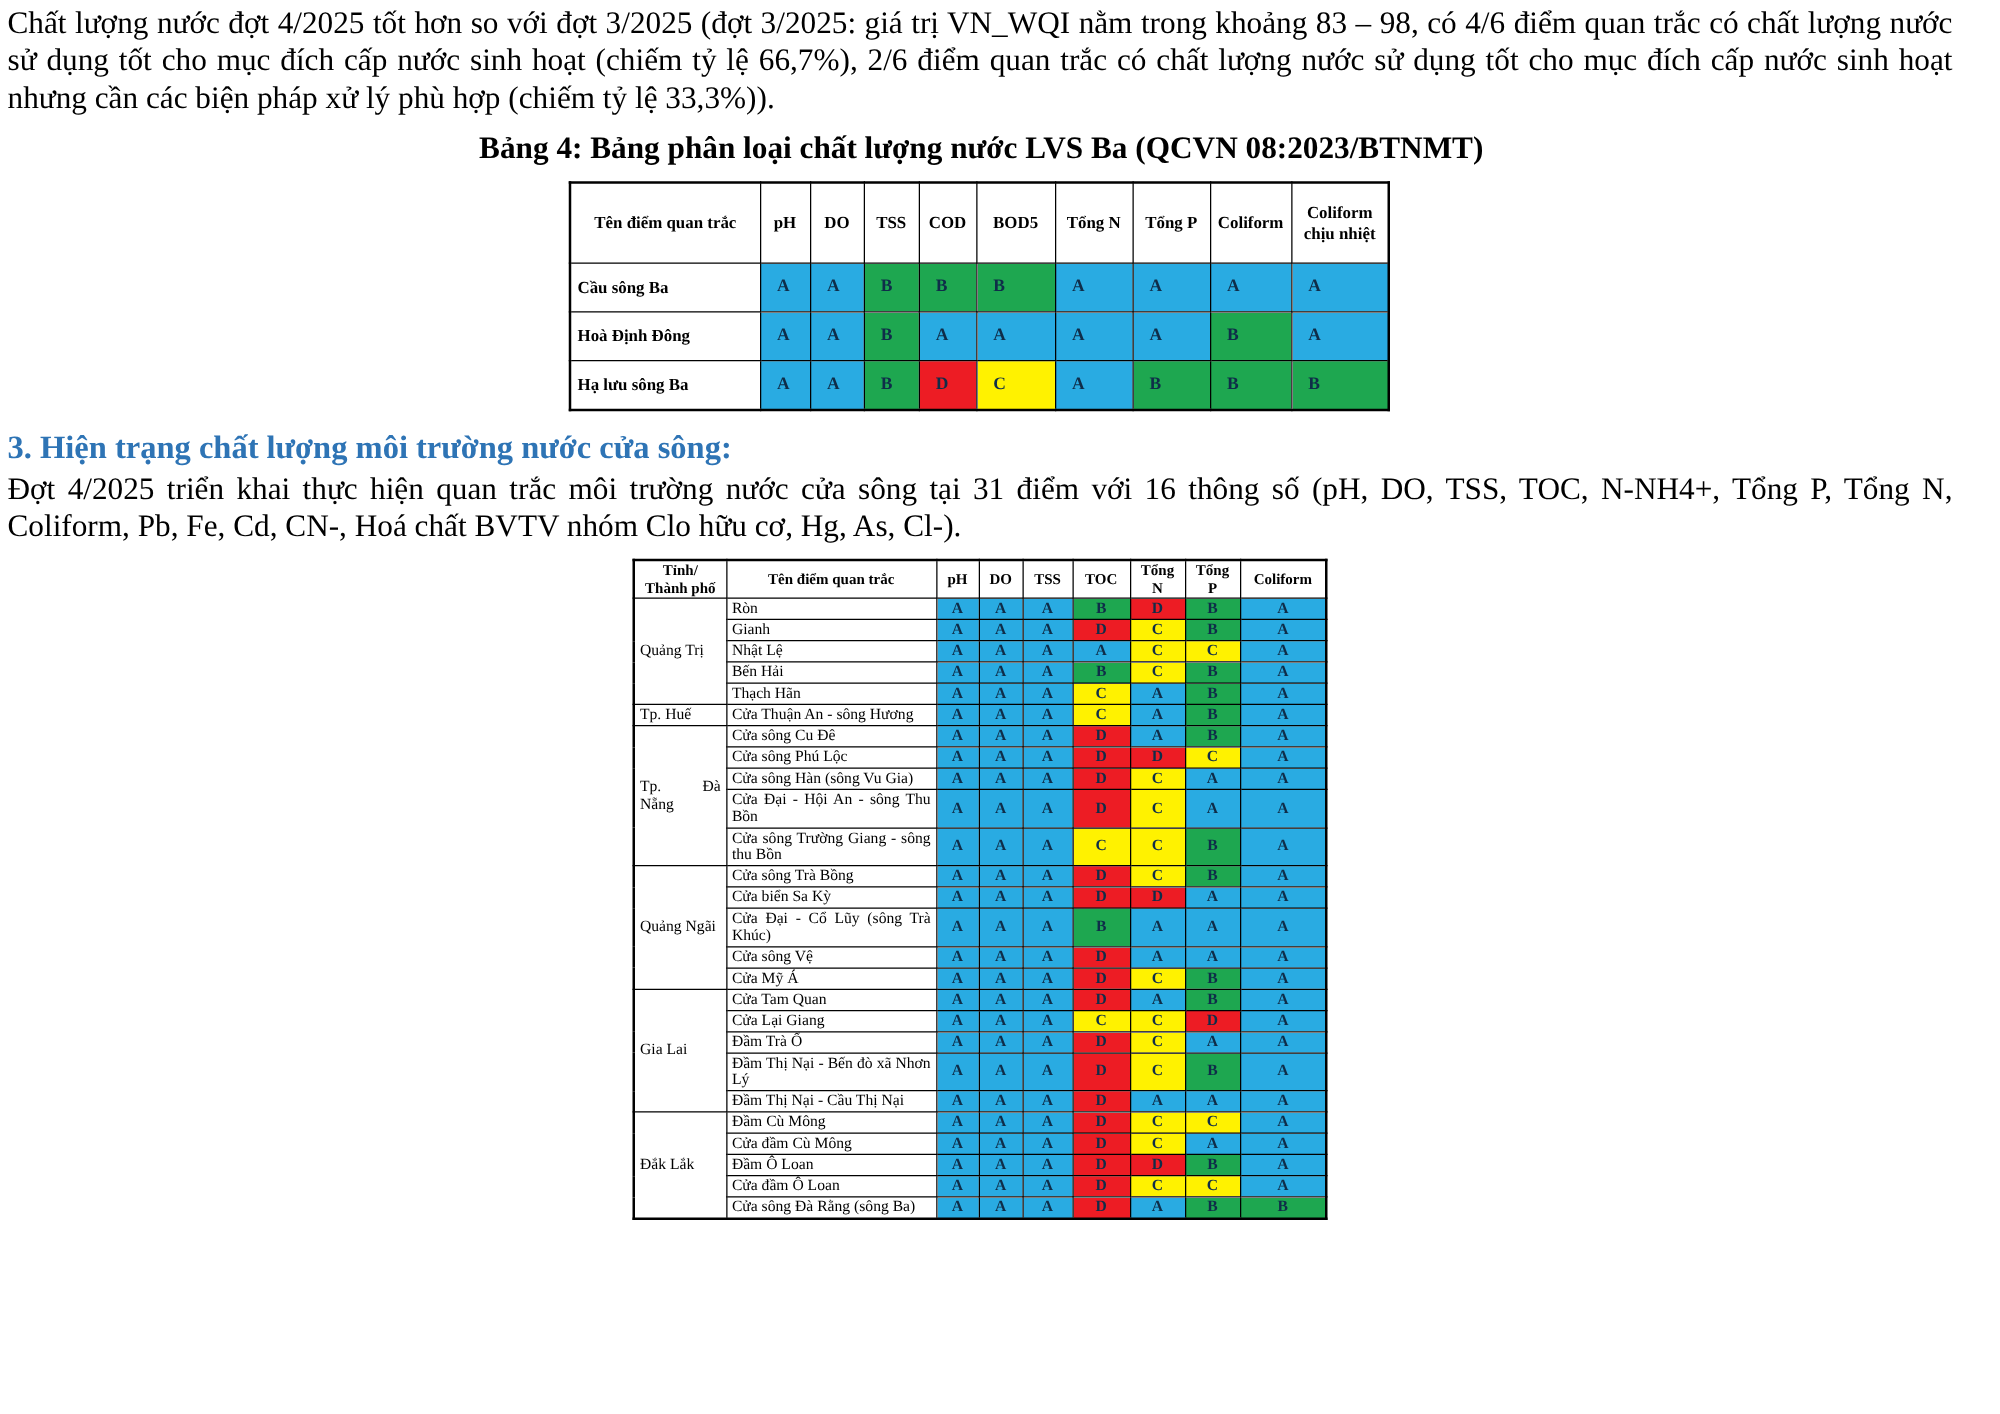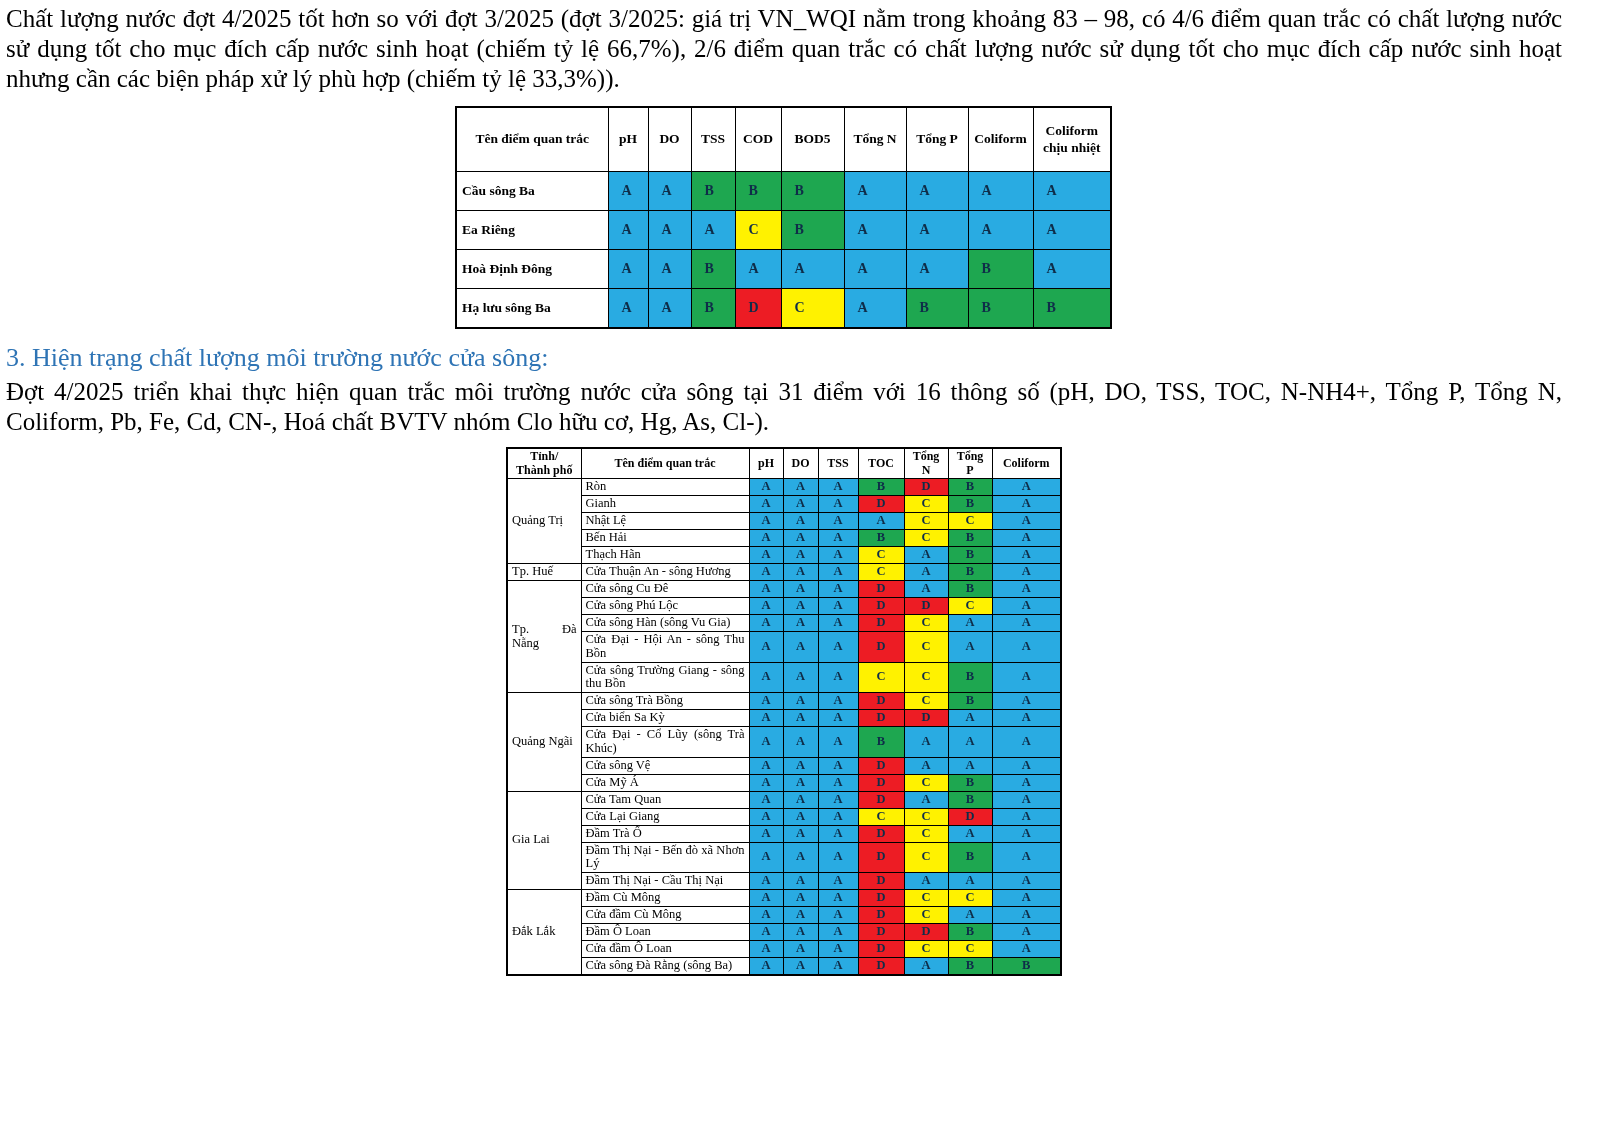--- a/index.html
+++ b/index.html
@@ -18,21 +18,21 @@
   }
   .tbl-title {
     font-size: 25px;
     font-weight: bold;
     text-align: center;
     width: 1570px;
     margin-top: 11px;
   }
   .section-heading {
     font-size: 26px;
-    font-weight: normal;
+    font-weight: bold;
     margin: 14px 0 0 6px;
   }
   table {
     border-collapse: collapse;
     table-layout: fixed;
     border: 2px solid #000;
   }
   th, td { border: 1px solid #000; overflow: hidden; }
 
   
@@ -72,20 +72,21 @@
     color: #0f2d49; height: 14px;
   }
 </style>
 </head>
 <body>
 
 <div>
 
   <p class="para">Chất lượng nước đợt 4/2025 tốt hơn so với đợt 3/2025 (đợt 3/2025: giá trị VN_WQI nằm trong khoảng 83 – 98, có 4/6 điểm quan trắc có chất lượng nước sử dụng tốt cho mục đích cấp nước sinh hoạt (chiếm tỷ lệ 66,7%), 2/6 điểm quan trắc có chất lượng nước sử dụng tốt cho mục đích cấp nước sinh hoạt nhưng cần các biện pháp xử lý phù hợp (chiếm tỷ lệ 33,3%)).</p>
 
+  <div class="tbl-title">Bảng 4: Bảng phân loại chất lượng nước LVS Ba (QCVN 08:2023/BTNMT)</div>
 
   <table id="t4">
     <colgroup>
       <col style="width:152px">
         <col style="width:40px">
         <col style="width:43px">
       <col style="width:44px">
         <col style="width:46px">
         <col style="width:63px">
       <col style="width:62px">
@@ -112,32 +113,20 @@
           <td class="grade" style="background-color: rgb(41, 171, 226);">A</td>
           <td class="grade" style="background-color: rgb(30, 167, 80);">B</td>
           <td class="grade" style="background-color: rgb(30, 167, 80);">B</td>
           <td class="grade" style="background-color: rgb(30, 167, 80);">B</td>
           <td class="grade" style="background-color: rgb(41, 171, 226);">A</td>
           <td class="grade" style="background-color: rgb(41, 171, 226);">A</td>
           <td class="grade" style="background-color: rgb(41, 171, 226);">A</td>
           <td class="grade" style="background-color: rgb(41, 171, 226);">A</td>
         </tr>
         <tr>
-          <td class="rowlabel">Ea Riêng</td>
-          <td class="grade" style="background-color: rgb(41, 171, 226);">A</td>
-          <td class="grade" style="background-color: rgb(41, 171, 226);">A</td>
-          <td class="grade" style="background-color: rgb(41, 171, 226);">A</td>
-          <td class="grade" style="background-color: rgb(255, 242, 0);">C</td>
-          <td class="grade" style="background-color: rgb(30, 167, 80);">B</td>
-          <td class="grade" style="background-color: rgb(41, 171, 226);">A</td>
-          <td class="grade" style="background-color: rgb(41, 171, 226);">A</td>
-          <td class="grade" style="background-color: rgb(41, 171, 226);">A</td>
-          <td class="grade" style="background-color: rgb(41, 171, 226);">A</td>
-        </tr>
-        <tr>
           <td class="rowlabel">Hoà Định Đông</td>
           <td class="grade" style="background-color: rgb(41, 171, 226);">A</td>
           <td class="grade" style="background-color: rgb(41, 171, 226);">A</td>
           <td class="grade" style="background-color: rgb(30, 167, 80);">B</td>
           <td class="grade" style="background-color: rgb(41, 171, 226);">A</td>
           <td class="grade" style="background-color: rgb(41, 171, 226);">A</td>
           <td class="grade" style="background-color: rgb(41, 171, 226);">A</td>
           <td class="grade" style="background-color: rgb(41, 171, 226);">A</td>
           <td class="grade" style="background-color: rgb(30, 167, 80);">B</td>
           <td class="grade" style="background-color: rgb(41, 171, 226);">A</td>

